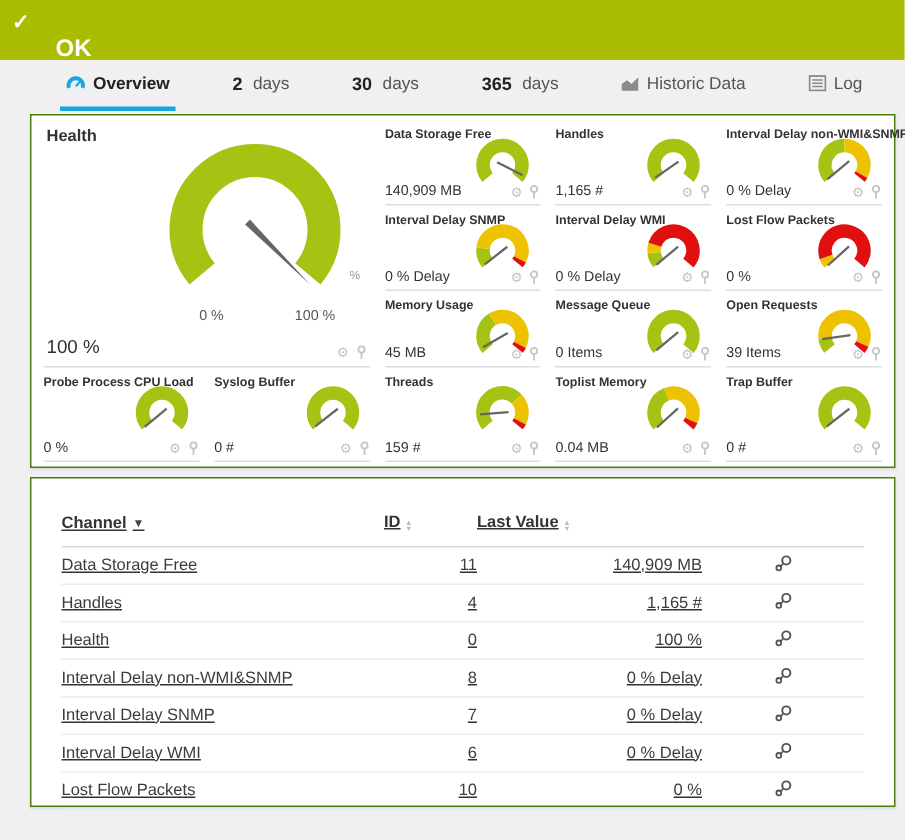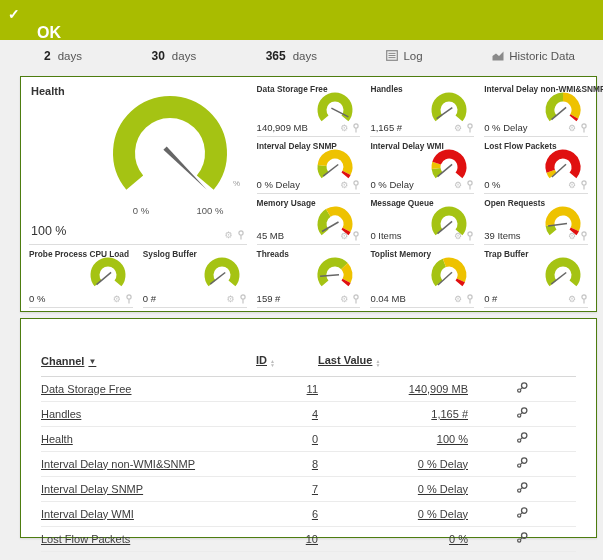--- a/index.html
+++ b/index.html
@@ -21,21 +21,21 @@
     display:flex; align-items:stretch; justify-content:space-between; padding:0 24px 0 40px; }
   .tab { display:flex; align-items:center; gap:5px; font-size:11.5px; color:#555;
     border-bottom:3px solid transparent; padding:0 4px; cursor:pointer; white-space:nowrap; }
   .tab.active { color:#222; font-weight:bold; border-bottom-color:#19a5dd; }
   .tab .num { font-weight:bold; color:#222; margin-right:2px; font-size:12px; }
   .tab svg { display:block; }
 
   
   .panel { position:absolute; background:#fff; border:1px solid #4d7c0f; box-shadow:0 1px 2px rgba(0,0,0,.10);text-decoration:underline; }
   #gauges-panel { left:20px; top:76px; width:577px; height:236px; padding:6px 8px 8px; }
-  #table-panel  { left:20px; top:318px; width:577px; height:220px; padding:27px 20px 0; }
+  #table-panel  { left:20px; top:318px; width:577px; height:220px; padding:15px 20px 0; }
 
   
   .gauge-grid { display:grid; grid-template-columns:repeat(5,1fr); grid-template-rows:54px 54px 48px 60px;
     column-gap:10px; row-gap:3px; width:100%; height:100%; }
   .health-cell { grid-column:1 / 3; grid-row:1 / 4; position:relative; border-bottom:1px solid #ddd; }
   .health-label { position:absolute; left:2px; top:2px; font-size:11px; font-weight:bold; color:#333; }
   .health-svg { position:absolute; left:66px; top:10px; }
   .health-scale-min { position:absolute; left:92px; top:122px; width:40px; text-align:center; font-size:9.5px; color:#555; }
   .health-scale-max { position:absolute; left:158px; top:122px; width:46px; text-align:center; font-size:9.5px; color:#555; }
   .health-unit { position:absolute; left:204px; top:96px; font-size:8px; color:#9a9a9a; }
@@ -67,50 +67,59 @@
 </style>
 </head>
 <body>
 
 <div class="topbar" id="topbar" style="background: rgb(169, 188, 0);">
   <span class="topbar-check">✓</span>
   <div class="topbar-status">OK</div>
 </div>
 
 <div class="tabbar" id="tabbar">
+    <div class="tab active">
+      <span>
+        <svg width="13" height="11" viewBox="0 0 13 11">
+          <path d="M2 8.6 A4.8 4.8 0 1 1 11 8.6" fill="none" stroke="#19a5dd" stroke-width="2.6"></path>
+          <line x1="6.5" y1="7.5" x2="9.6" y2="4.2" stroke="#19a5dd" stroke-width="1.4"></line>
+        </svg>
+      </span>
+      <span>Overview</span>
+    </div>
     <div class="tab">
       <span class="num">2</span>
       <span>days</span>
     </div>
     <div class="tab">
       <span class="num">30</span>
       <span>days</span>
     </div>
     <div class="tab">
       <span class="num">365</span>
       <span>days</span>
+    </div>
+    <div class="tab">
+      <span>
+        <svg width="12" height="11" viewBox="0 0 12 11">
+          <path d="M0.5 10.5 V6 L4 3.5 L7 6 L11.5 1.5 V10.5 Z" fill="#8a8a8a"></path>
+        </svg>
+      </span>
+      <span>Historic Data</span>
     </div>
     <div class="tab">
       <span>
         <svg width="12" height="11" viewBox="0 0 12 11">
           <rect x="0.7" y="0.7" width="10.6" height="9.6" fill="none" stroke="#8a8a8a" stroke-width="1.2"></rect>
           <line x1="2.5" y1="3.4" x2="9.5" y2="3.4" stroke="#8a8a8a" stroke-width="1"></line>
           <line x1="2.5" y1="5.5" x2="9.5" y2="5.5" stroke="#8a8a8a" stroke-width="1"></line>
           <line x1="2.5" y1="7.6" x2="9.5" y2="7.6" stroke="#8a8a8a" stroke-width="1"></line>
         </svg>
       </span>
       <span>Log</span>
-    </div>
-    <div class="tab">
-      <span>
-        <svg width="12" height="11" viewBox="0 0 12 11">
-          <path d="M0.5 10.5 V6 L4 3.5 L7 6 L11.5 1.5 V10.5 Z" fill="#8a8a8a"></path>
-        </svg>
-      </span>
-      <span>Historic Data</span>
     </div>
   </div>
 
 <div class="panel" id="gauges-panel">
   <div class="gauge-grid" id="gauge-grid">
     <div class="health-cell">
       <div class="health-label">Health</div>
       <svg class="health-svg" id="health-svg" width="150" height="122">
           <path d="M 39.76 89.57 A 46 46 0 1 1 110.24 89.57" fill="none" stroke="#a5c313" stroke-width="22"></path>
           <polygon points="68.4,56.7 71.7,53.4 111.8,96.8" fill="#666666"></polygon>

